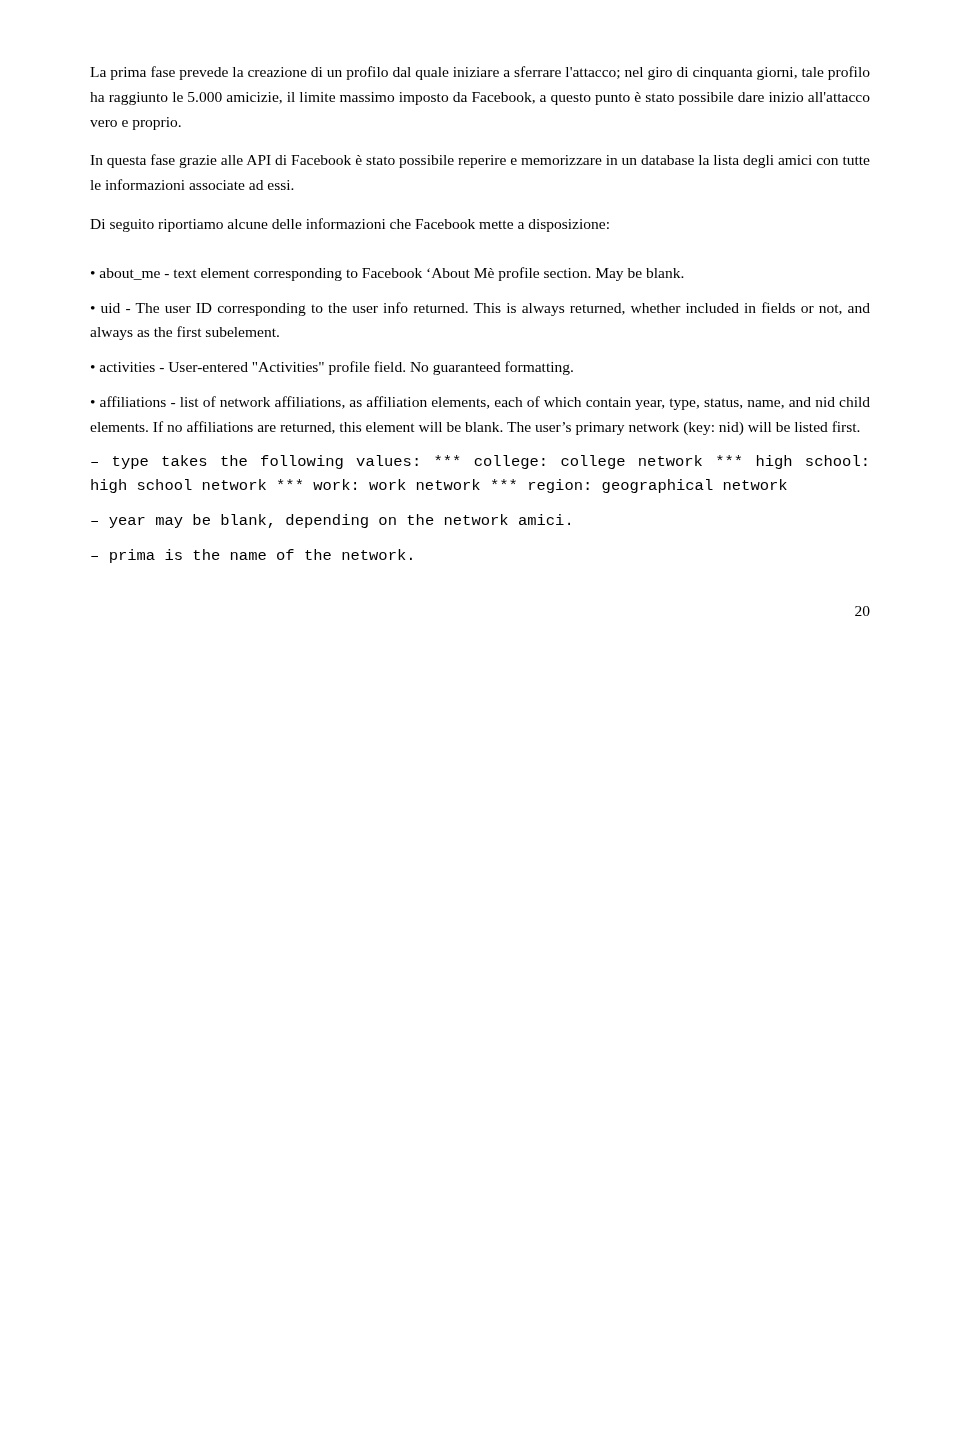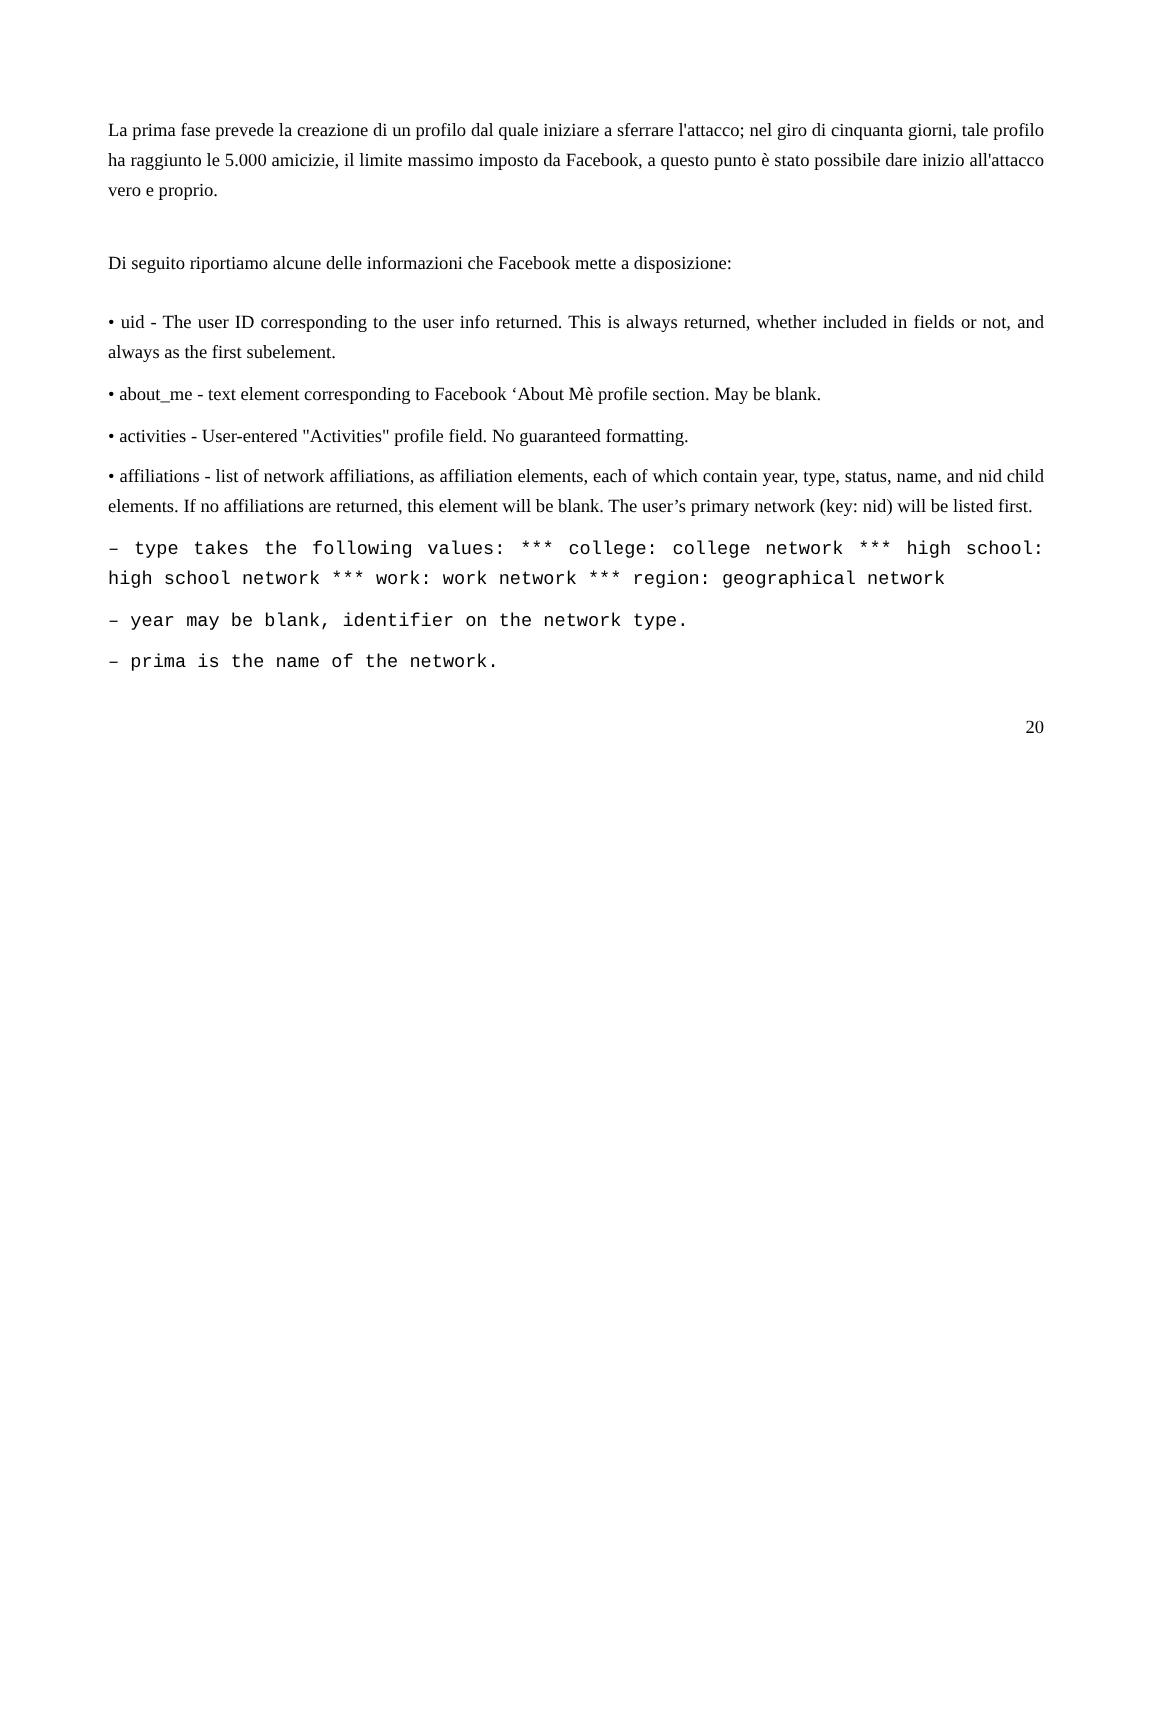--- a/index.html
+++ b/index.html
@@ -19,21 +19,20 @@
     .page {
       width: 960px;
       min-height: 1433px;
       padding: 60px 90px 60px 90px;
       position: relative;
     }
 
     .paragraph {
       text-align: justify;
       margin-bottom: 14px;
-      margin-top: 37px;
     }
 
     .list-item {
       text-align: justify;
       margin-bottom: 10px;
       padding-left: 0;
     }
 
     .dash-item {
       text-align: justify;
@@ -51,53 +50,54 @@
       font-size: 15.5px;
     }
   </style>
 </head>
 <body>
 
 <div class="page">
 
   <p class="paragraph">La prima fase prevede la creazione di un profilo dal quale iniziare a sferrare l'attacco; nel giro di cinquanta giorni, tale profilo ha raggiunto le 5.000 amicizie, il limite massimo imposto da Facebook, a questo punto è stato possibile dare inizio all'attacco vero e proprio.</p>
 
+  <p class="paragraph">In questa fase grazie alle API di Facebook è stato possibile reperire e memorizzare in un database la lista degli amici con tutte le informazioni associate ad essi.</p>
 
   <p class="paragraph">Di seguito riportiamo alcune delle informazioni che Facebook mette a disposizione:</p>
 
   <div class="spacer"></div>
 
   <p class="list-item">
     <span>•</span>
-    <span> </span><span>uid - The user ID corresponding to the user info returned. This is always returned, whether included in fields or not, and always as the first subelement.</span>
+    <span> <span>about_me - text element corresponding to Facebook ‘About Mè profile section. May be blank.</span></span>
   </p>
 
   <p class="list-item">
     <span>•</span>
-    <span> <span>about_me - text element corresponding to Facebook ‘About Mè profile section. May be blank.</span></span>
+    <span> </span><span>uid - The user ID corresponding to the user info returned. This is always returned, whether included in fields or not, and always as the first subelement.</span>
   </p>
 
   <p class="list-item">
     <span>•</span>
     <span> <span>activities - User-entered "Activities" profile field. No guaranteed formatting.</span></span>
   </p>
 
   <p class="list-item">
     <span>•</span>
     <span> <span>affiliations - list of network affiliations, as affiliation elements, each of which contain year, type, status, name, and nid child elements. If no affiliations are returned, this element will be blank. The user’s primary network (key: nid) will be listed first.</span></span>
   </p>
 
   <p class="dash-item">
     <span>–</span>
     <span> <span>type takes the following values: *** college: college network *** high school: high school network *** work: work network *** region: geographical network</span></span>
   </p>
 
   <p class="dash-item">
     <span>–</span>
-    <span> <span>year may be blank, identifier on the network type.</span></span>
+    <span> <span>year may be blank, depending on the network amici.</span></span>
   </p>
 
   <p class="dash-item">
     <span>–</span>
     <span> <span>prima is the name of the network.</span></span>
   </p>
 
 
   <div class="page-number">20</div>
 

